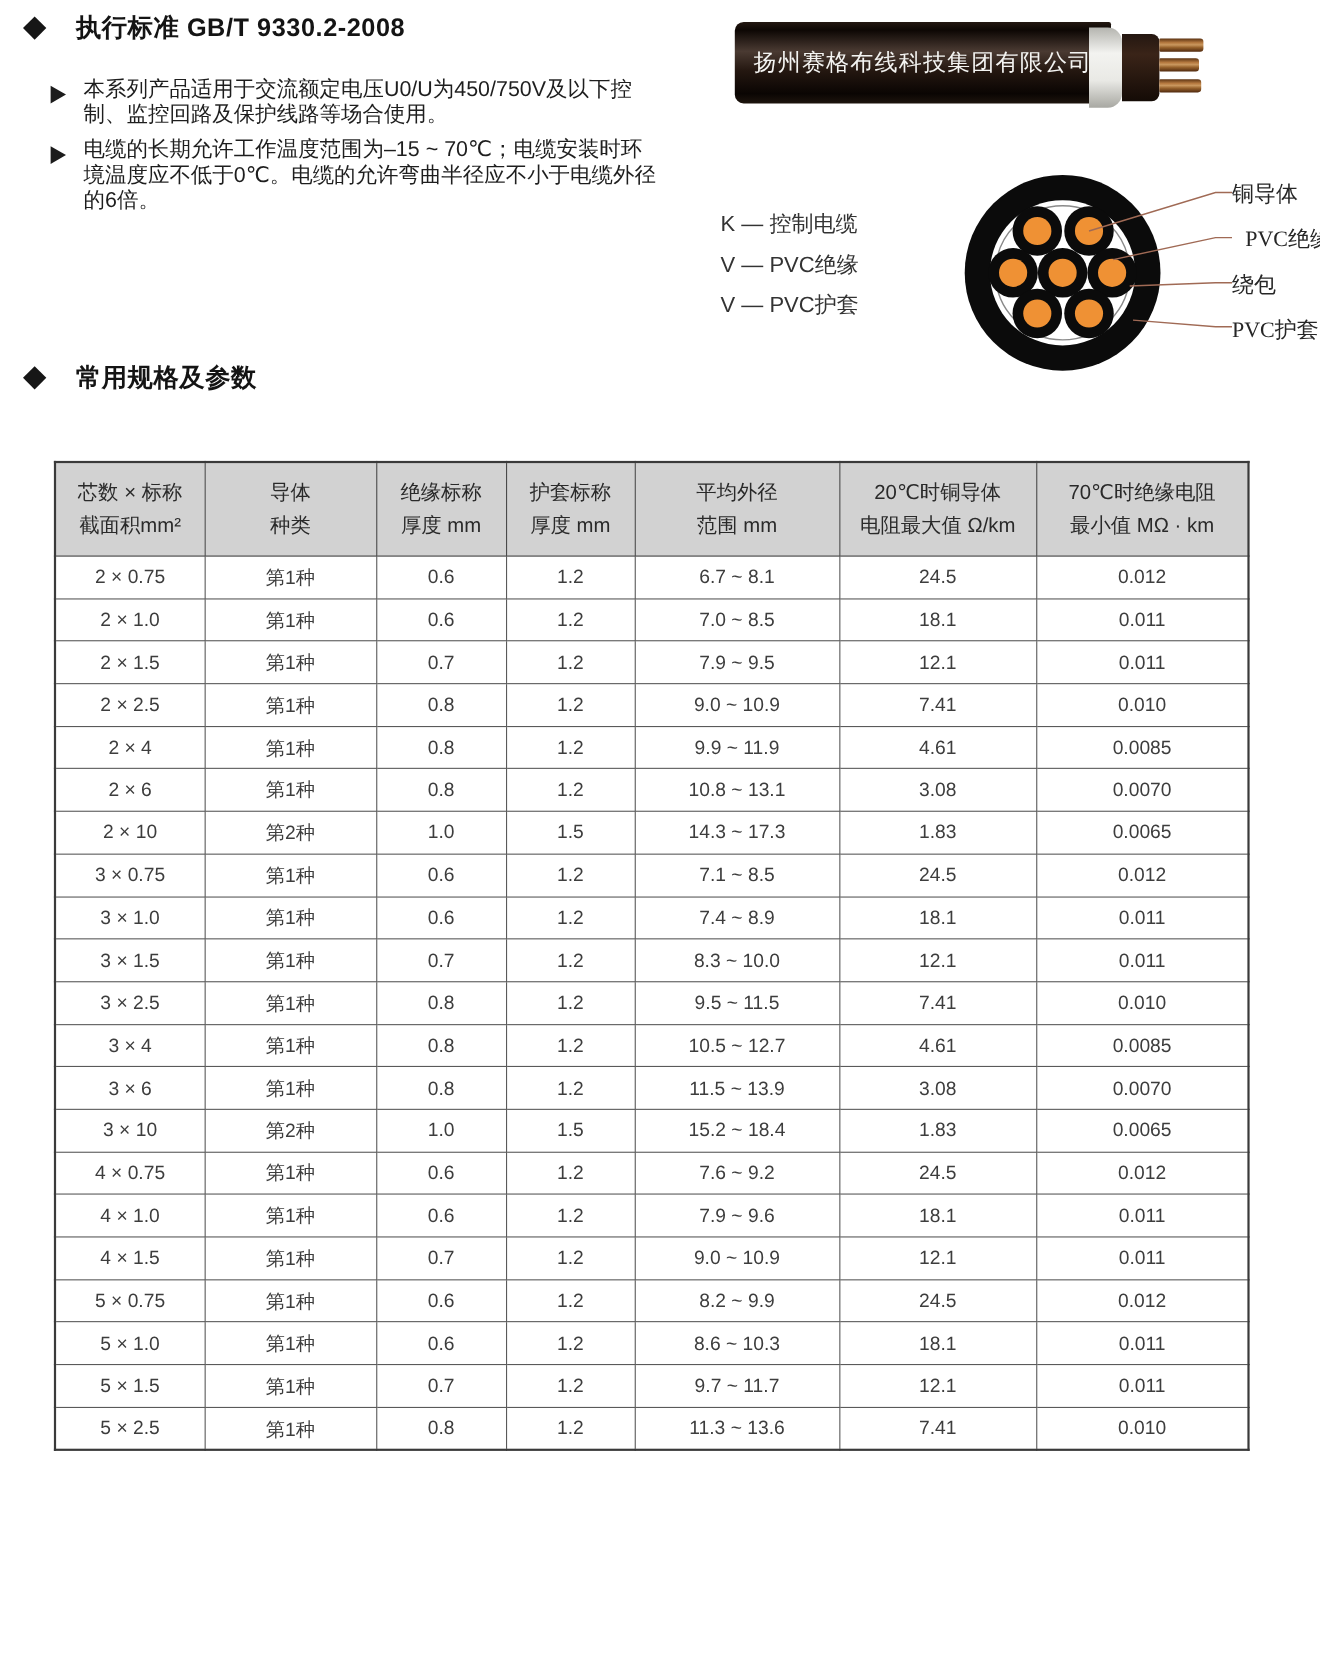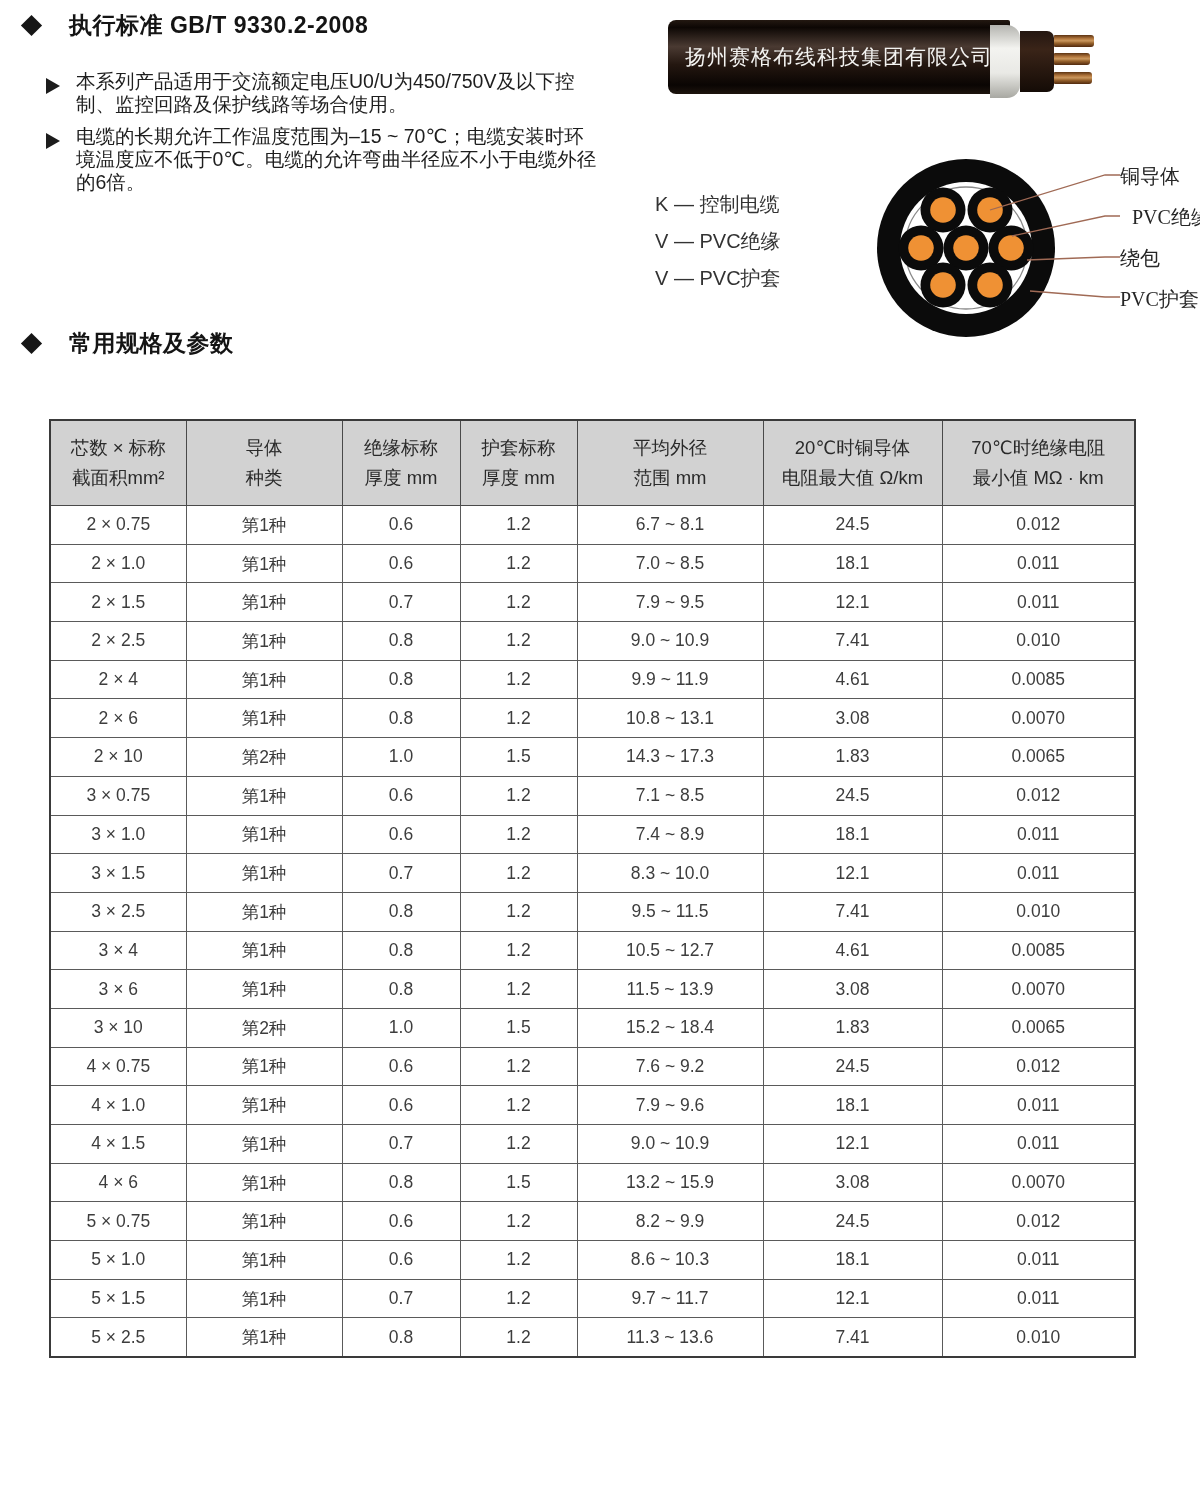--- a/index.html
+++ b/index.html
@@ -335,29 +335,20 @@
         <tr>
           <td>4 × 1.5</td>
           <td>第1种</td>
           <td>0.7</td>
           <td>1.2</td>
           <td>9.0 ~ 10.9</td>
           <td>12.1</td>
           <td>0.011</td>
         </tr>
         <tr>
-          <td>4 × 6</td>
-          <td>第1种</td>
-          <td>0.8</td>
-          <td>1.5</td>
-          <td>13.2 ~ 15.9</td>
-          <td>3.08</td>
-          <td>0.0070</td>
-        </tr>
-        <tr>
           <td>5 × 0.75</td>
           <td>第1种</td>
           <td>0.6</td>
           <td>1.2</td>
           <td>8.2 ~ 9.9</td>
           <td>24.5</td>
           <td>0.012</td>
         </tr>
         <tr>
           <td>5 × 1.0</td>

